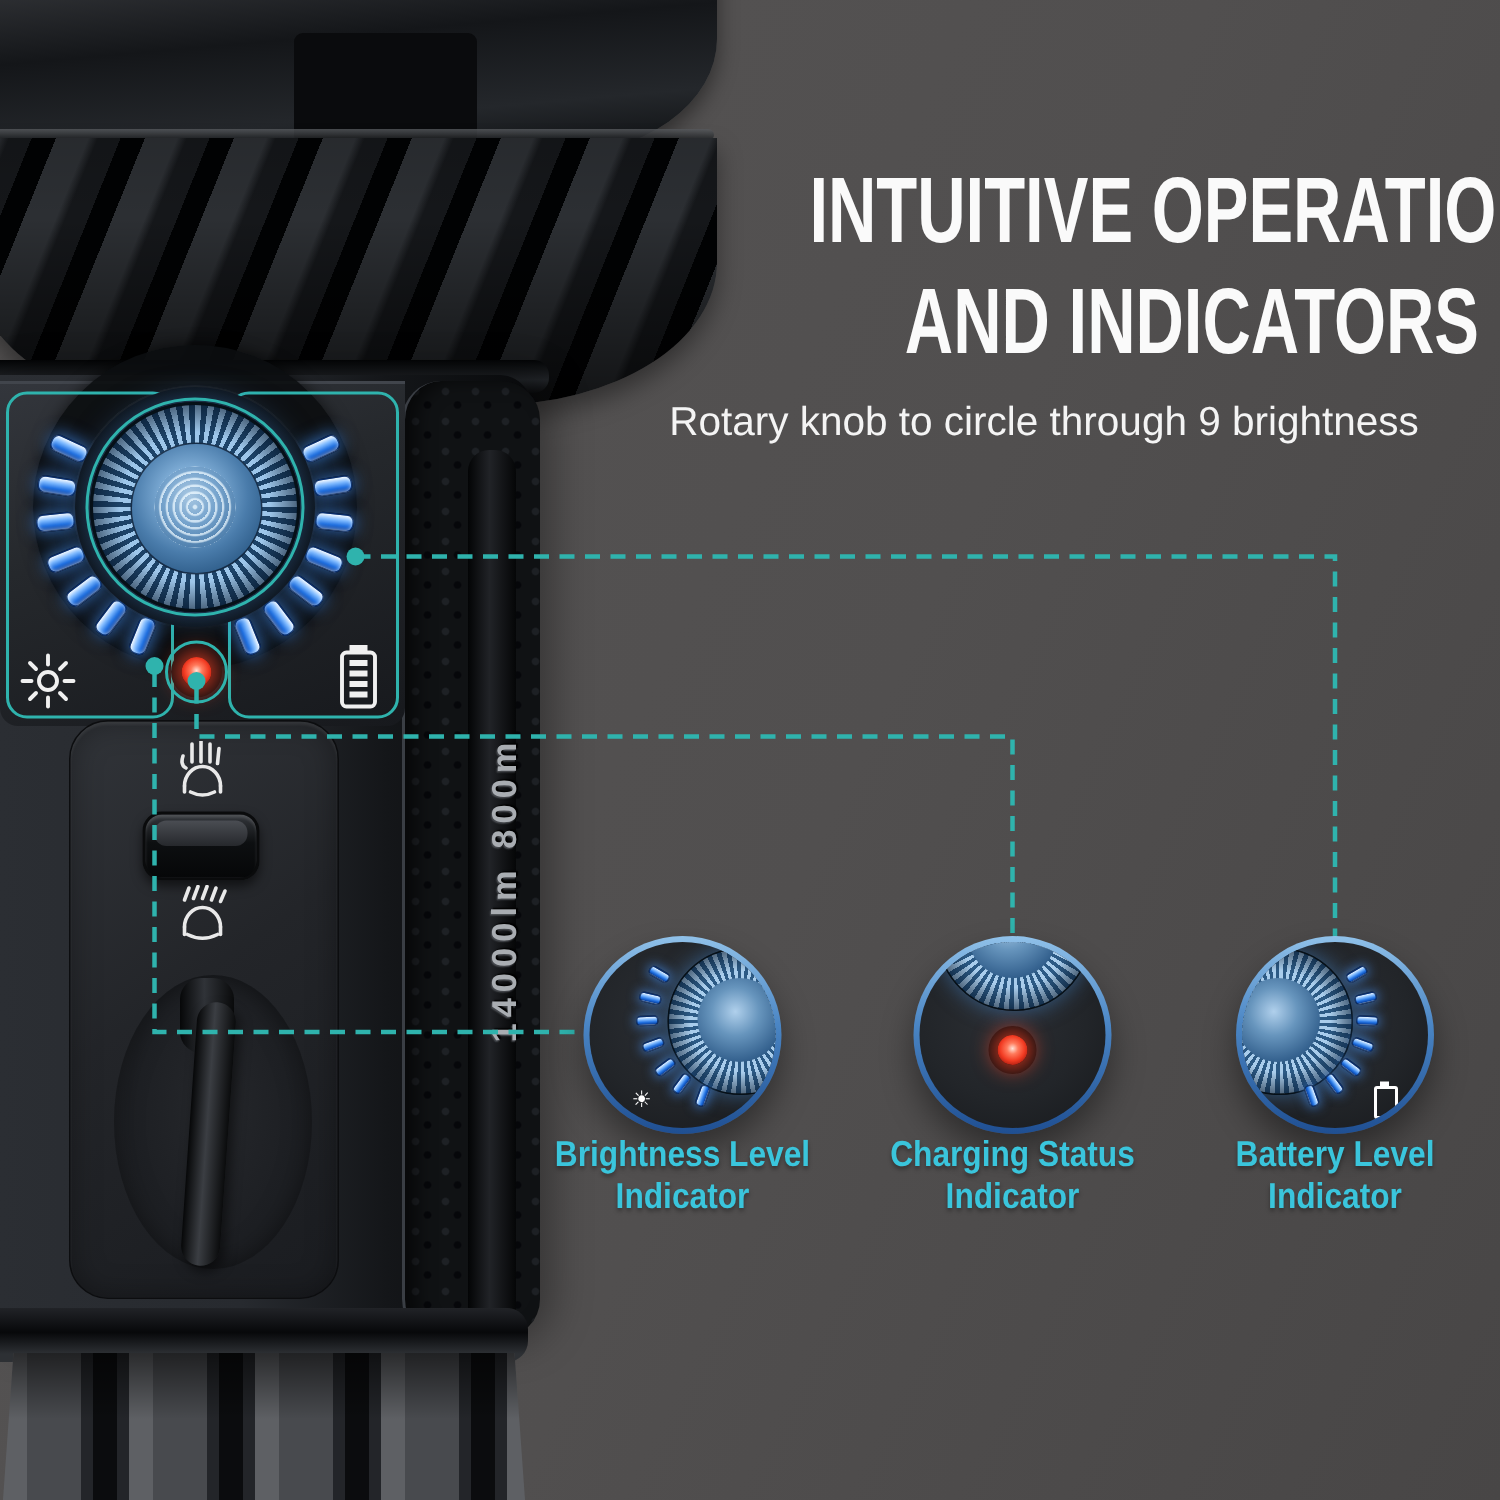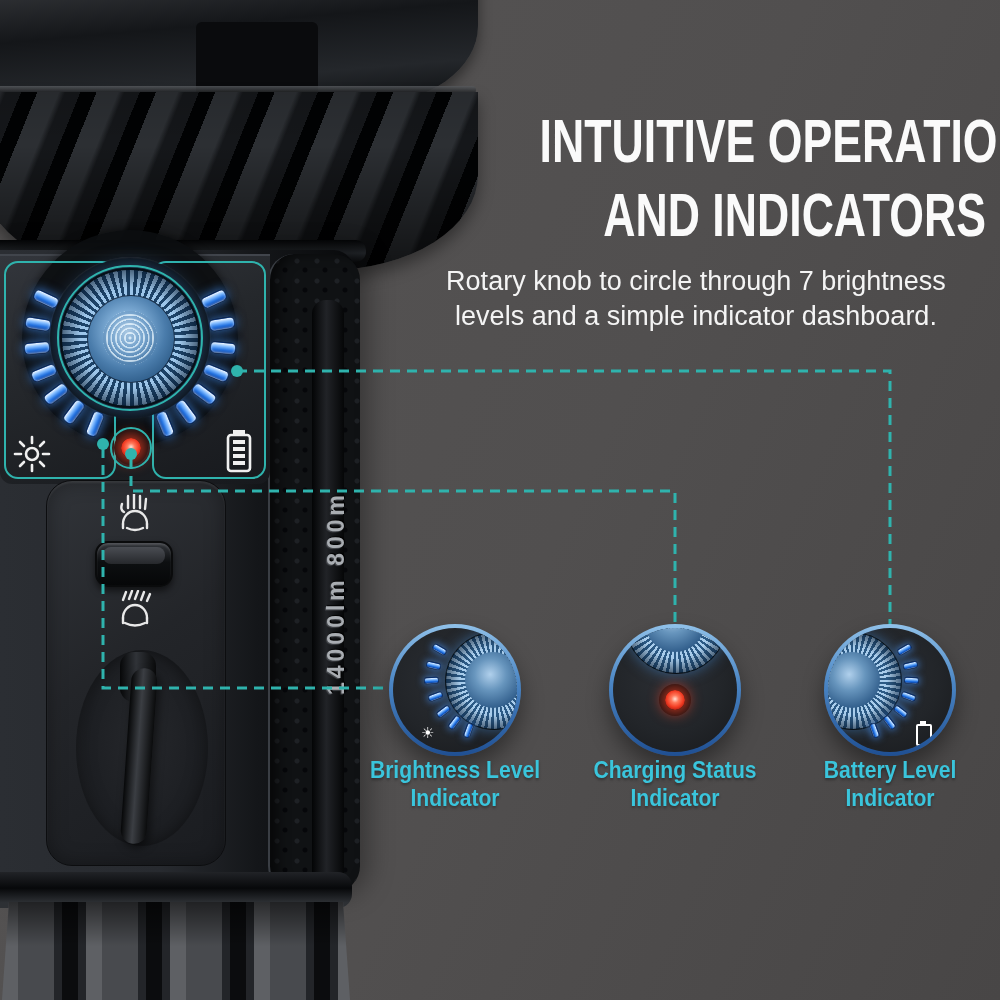--- a/index.html
+++ b/index.html
@@ -322,17 +322,16 @@
   <div class="abs inset-label" style="left:770px">
     <span>Battery Level</span>
     <span>Indicator</span>
   </div>
 
   <div class="abs headline">
     <span class="tline">INTUITIVE OPERATION</span>
     <span class="tline">AND INDICATORS</span>
   </div>
   <div class="abs subhead">
-    <span style="display:block">Rotary knob to circle through 7 brightness</span>
-    <span style="display:block">levels and a simple indicator dashboard.</span>
+    <span style="display:block">Rotary knob to circle through 9 brightness</span>
   </div>
 
 </div>
 
 </body></html>

